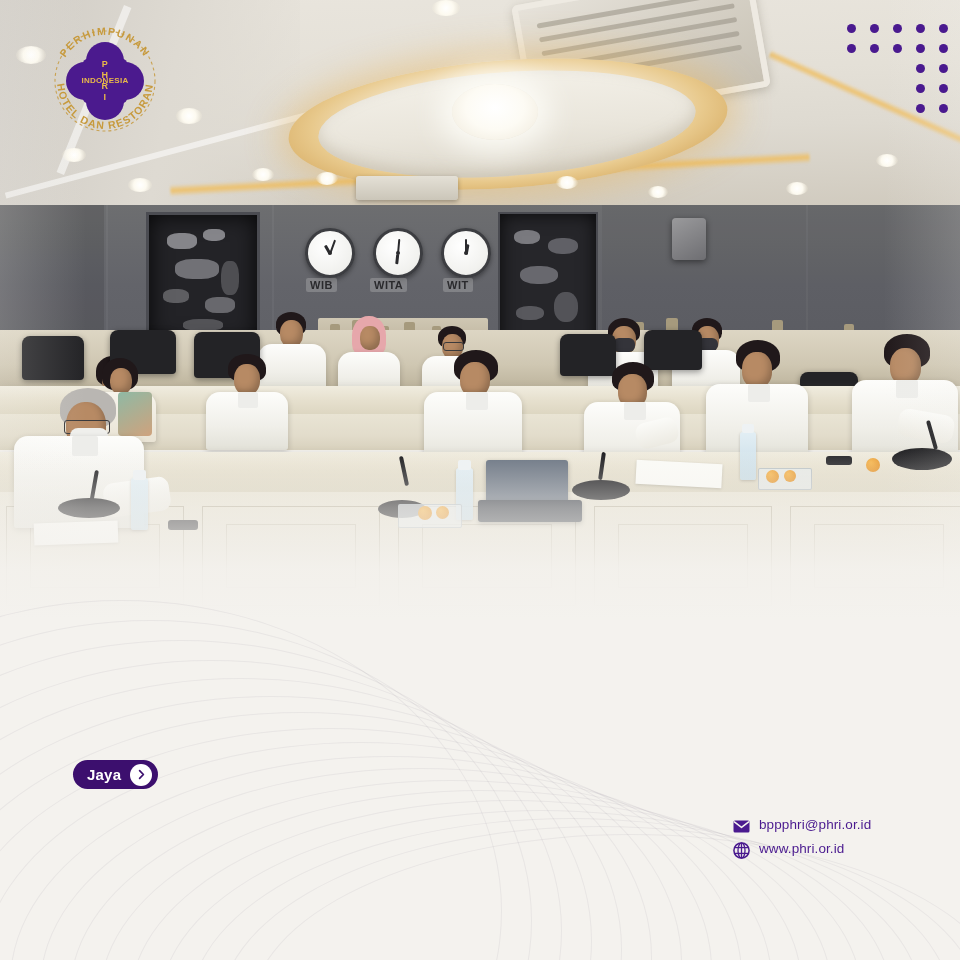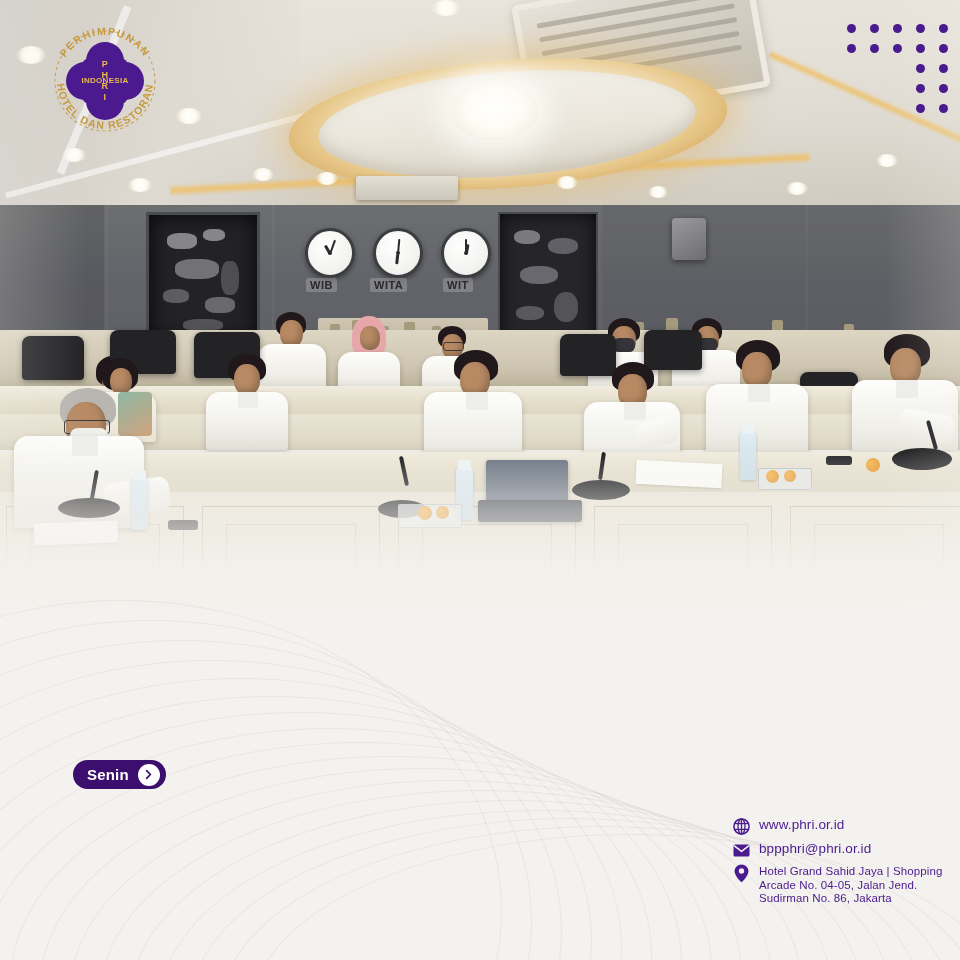--- a/index.html
+++ b/index.html
@@ -534,58 +534,49 @@
 
     <div class="dot" style="left:69px;top:60px;"></div>
     <div class="dot" style="left:92px;top:60px;"></div>
 
     <div class="dot" style="left:69px;top:80px;"></div>
     <div class="dot" style="left:92px;top:80px;"></div>
   </div>
 
 
   <div class="swipe">
-    <span class="swipe-label">Senin</span>
+    <span class="swipe-label">Jaya</span>
     <span class="swipe-circle">
       <svg width="11" height="11" viewBox="0 0 11 11">
         <path d="M3.6 1.6 L7.4 5.5 L3.6 9.4" fill="none" stroke="#3c0f6e" stroke-width="1.7" stroke-linecap="round" stroke-linejoin="round"></path>
       </svg>
     </span>
   </div>
 
   <div class="contacts">
+
+    <div class="crow">
+      <span class="cicon">
+        <svg width="17" height="13" viewBox="0 0 17 13">
+          <rect x="0.5" y="0.5" width="16" height="12" rx="1.5" fill="#4a1a8f"></rect>
+          <path d="M1 1.6 L8.5 7.4 L16 1.6" fill="none" stroke="#f4f2ee" stroke-width="1.5" stroke-linejoin="round"></path>
+        </svg>
+      </span>
+      <span class="ctext">bppphri@phri.or.id</span>
+    </div>
 
     <div class="crow">
       <span class="cicon">
         <svg width="17" height="17" viewBox="0 0 17 17">
           <circle cx="8.5" cy="8.5" r="7.6" fill="none" stroke="#4a1a8f" stroke-width="1.5"></circle>
           <ellipse cx="8.5" cy="8.5" rx="3.5" ry="7.6" fill="none" stroke="#4a1a8f" stroke-width="1.3"></ellipse>
           <line x1="1" y1="5.6" x2="16" y2="5.6" stroke="#4a1a8f" stroke-width="1.3"></line>
           <line x1="1" y1="11.4" x2="16" y2="11.4" stroke="#4a1a8f" stroke-width="1.3"></line>
           <line x1="8.5" y1="0.9" x2="8.5" y2="16.1" stroke="#4a1a8f" stroke-width="1.3"></line>
         </svg>
       </span>
       <span class="ctext">www.phri.or.id</span>
     </div>
 
-    <div class="crow">
-      <span class="cicon">
-        <svg width="17" height="13" viewBox="0 0 17 13">
-          <rect x="0.5" y="0.5" width="16" height="12" rx="1.5" fill="#4a1a8f"></rect>
-          <path d="M1 1.6 L8.5 7.4 L16 1.6" fill="none" stroke="#f4f2ee" stroke-width="1.5" stroke-linejoin="round"></path>
-        </svg>
-      </span>
-      <span class="ctext">bppphri@phri.or.id</span>
-    </div>
-
-    <div class="crow addr">
-      <span class="cicon">
-        <svg width="15" height="19" viewBox="0 0 15 19">
-          <path d="M7.5 0.6 C3.6 0.6 0.6 3.6 0.6 7.3 C0.6 12.2 7.5 18.4 7.5 18.4 C7.5 18.4 14.4 12.2 14.4 7.3 C14.4 3.6 11.4 0.6 7.5 0.6 Z" fill="#4a1a8f"></path>
-          <circle cx="7.5" cy="7" r="2.7" fill="#f4f2ee"></circle>
-        </svg>
-      </span>
-      <span class="ctext">Hotel Grand Sahid Jaya | Shopping Arcade No. 04-05, Jalan Jend. Sudirman No. 86, Jakarta</span>
-    </div>
 
   </div>
 
 </div>
 
 </body></html>

